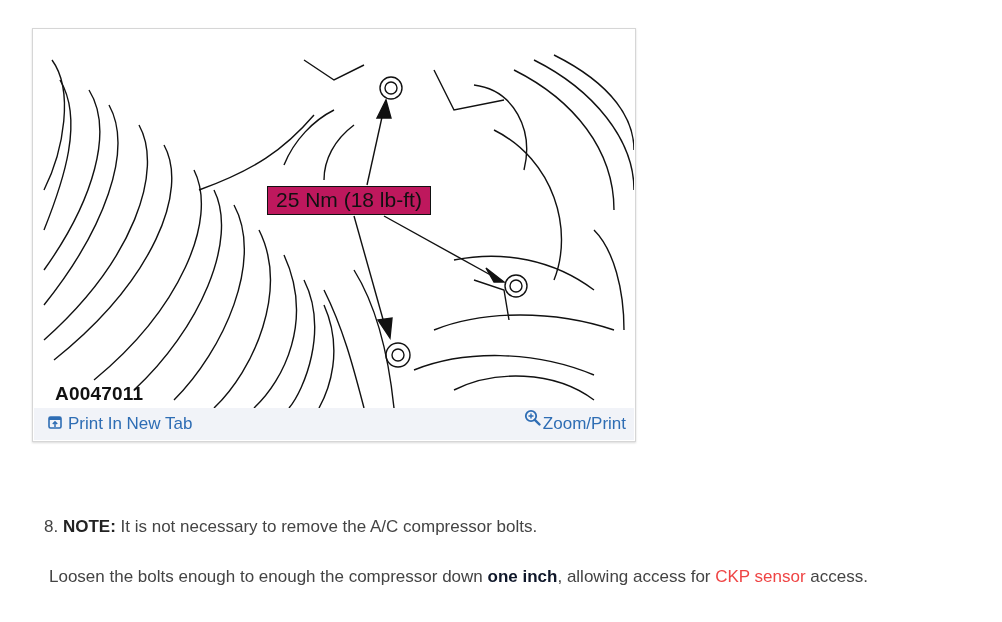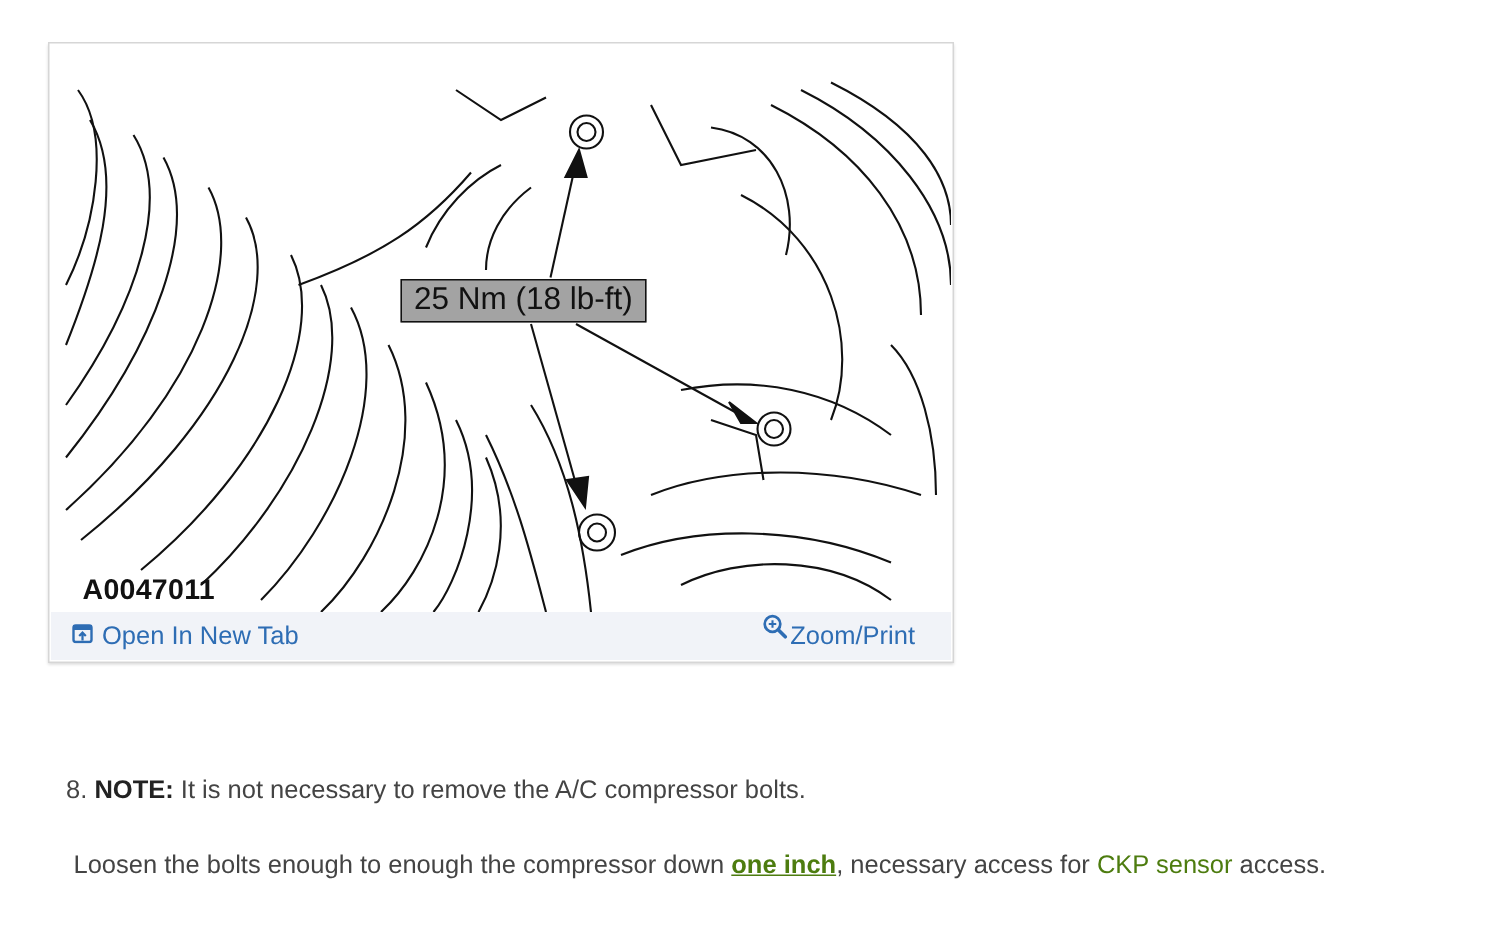--- a/index.html
+++ b/index.html
@@ -3,33 +3,33 @@
   <meta charset="utf-8">
   <style>
     html, body { margin: 0; padding: 0; background: #ffffff; }
     body { width: 1002px; height: 622px; position: relative; overflow: hidden;
            font-family: "Liberation Sans", "DejaVu Sans", sans-serif; color: #333333; }
     .figure { position: absolute; left: 32px; top: 28px; width: 602px; height: 412px;
               border: 1px solid #d6d6d6; background: #ffffff; box-shadow: 0 1px 2px rgba(0,0,0,0.15); }
     .illus { position: absolute; left: 1px; top: 1px; width: 600px; height: 378px; overflow: hidden; background:#fff; }
     .illus svg { display:block; }
     .fig-id { position: absolute; left: 21px; top: 353px; font-weight: bold; font-size: 19px; color: #111; letter-spacing: 0.2px; }
-    .callout { position: absolute; left: 233px; top: 156px; border: 1.5px solid #111; background: #a3a3a3;
+    .callout { position: absolute; left: 233px; top: 156px; border: 1.5px solid #111; background: #be185d;
                padding: 1px 8px 2px 8px; font-size: 21px; color: #111; white-space: nowrap; }
     .fig-bar { position: absolute; left: 1px; top: 379px; width: 600px; height: 32px; background: #f1f3f8;
                display: flex; align-items: center; justify-content: space-between; }
     .fig-link { display: flex; align-items: center; color: #2e6db4; font-size: 17px; text-decoration: none; cursor: pointer; }
     .fig-link.left { margin-left: 14px; }
-    .fig-link.right { margin-right: 24px; }
+    .fig-link.right { margin-right: 8px; }
     .ico { display:inline-block; margin-right: 6px; }
     .step { position: absolute; left: 44px; top: 517px; font-size: 17px; color: #444; }
     .step b { color: #222; }
     .para { position: absolute; left: 49px; top: 567px; font-size: 17px; color: #444; }
-    .para b { color: #4d7c0f; text-decoration: underline; }
-    .para a { color: #4d7c0f; text-decoration: none; }
+    .para b { color: #0f172a; }
+    .para a { color: #ef4444; text-decoration: none; }
   </style>
 </head>
 <body>
 
 <div class="figure">
   <div class="illus">
     <svg width="600" height="378" viewBox="0 0 600 378" fill="none" stroke="#111" stroke-width="1.4">
 
       <g>
         <path d="M18 30 C40 60 30 120 10 160"></path>
@@ -91,35 +91,35 @@
   </div>
   <div class="fig-bar">
     <a class="fig-link left">
       <span class="ico">
         <svg width="14" height="13" viewBox="0 0 14 13">
           <rect x="1" y="1" width="12" height="11" rx="1.5" fill="none" stroke="#2e6db4" stroke-width="1.6"></rect>
           <rect x="1" y="1" width="12" height="3" fill="#2e6db4"></rect>
           <path d="M7 11 V6 M4.8 8 L7 5.8 L9.2 8" stroke="#2e6db4" stroke-width="1.5" fill="none"></path>
         </svg>
       </span>
-      <span>Open In New Tab</span>
+      <span>Print In New Tab</span>
     </a>
     <a class="fig-link right">
       <span class="ico" style="margin-right:2px;margin-top:-8px">
         <svg width="17" height="17" viewBox="0 0 17 17">
           <circle cx="7" cy="7" r="5.2" fill="none" stroke="#2e6db4" stroke-width="1.8"></circle>
           <path d="M7 4.5 V9.5 M4.5 7 H9.5" stroke="#2e6db4" stroke-width="1.4"></path>
           <path d="M10.8 10.8 L15.5 15.5" stroke="#2e6db4" stroke-width="2.4" stroke-linecap="round"></path>
         </svg>
       </span>
       <span>Zoom/Print</span>
     </a>
   </div>
 </div>
 
 <div class="step">
   <span>8.</span>
   <b>NOTE:</b><span> It is not necessary to remove the A/C compressor bolts.</span>
 </div>
 
 <div class="para">
-  <span>Loosen the bolts enough to enough the compressor down </span><b>one inch</b><span>, necessary access for </span><a>CKP sensor</a><span> access.</span>
+  <span>Loosen the bolts enough to enough the compressor down </span><b>one inch</b><span>, allowing access for </span><a>CKP sensor</a><span> access.</span>
 </div>
 
 </body></html>

